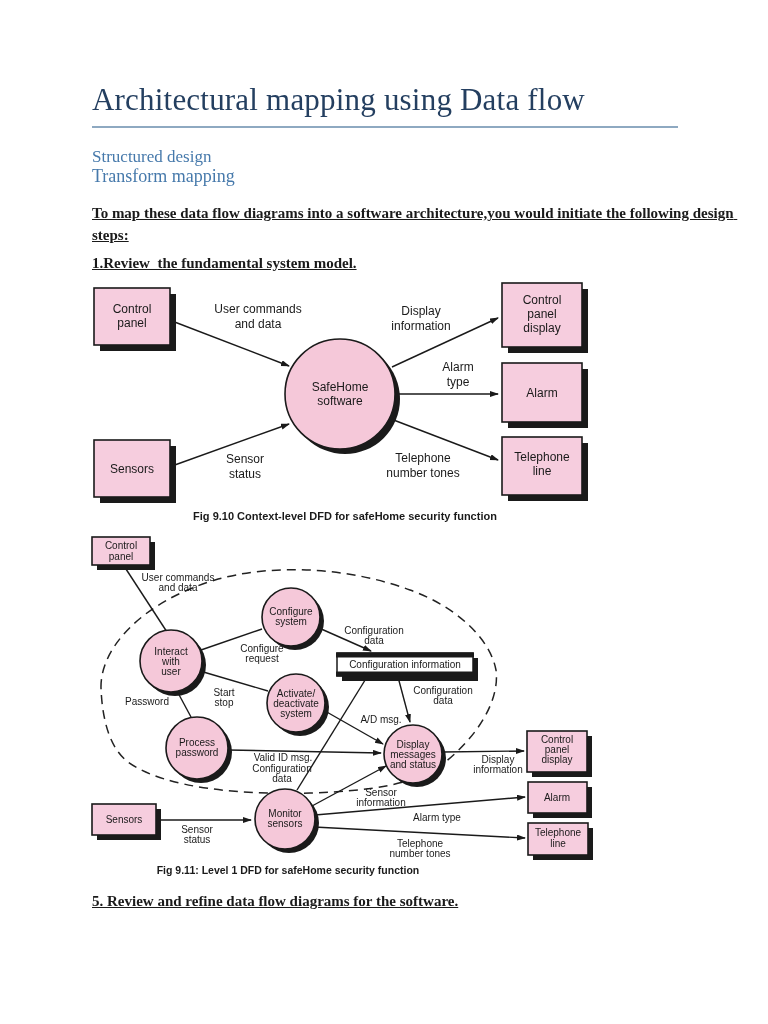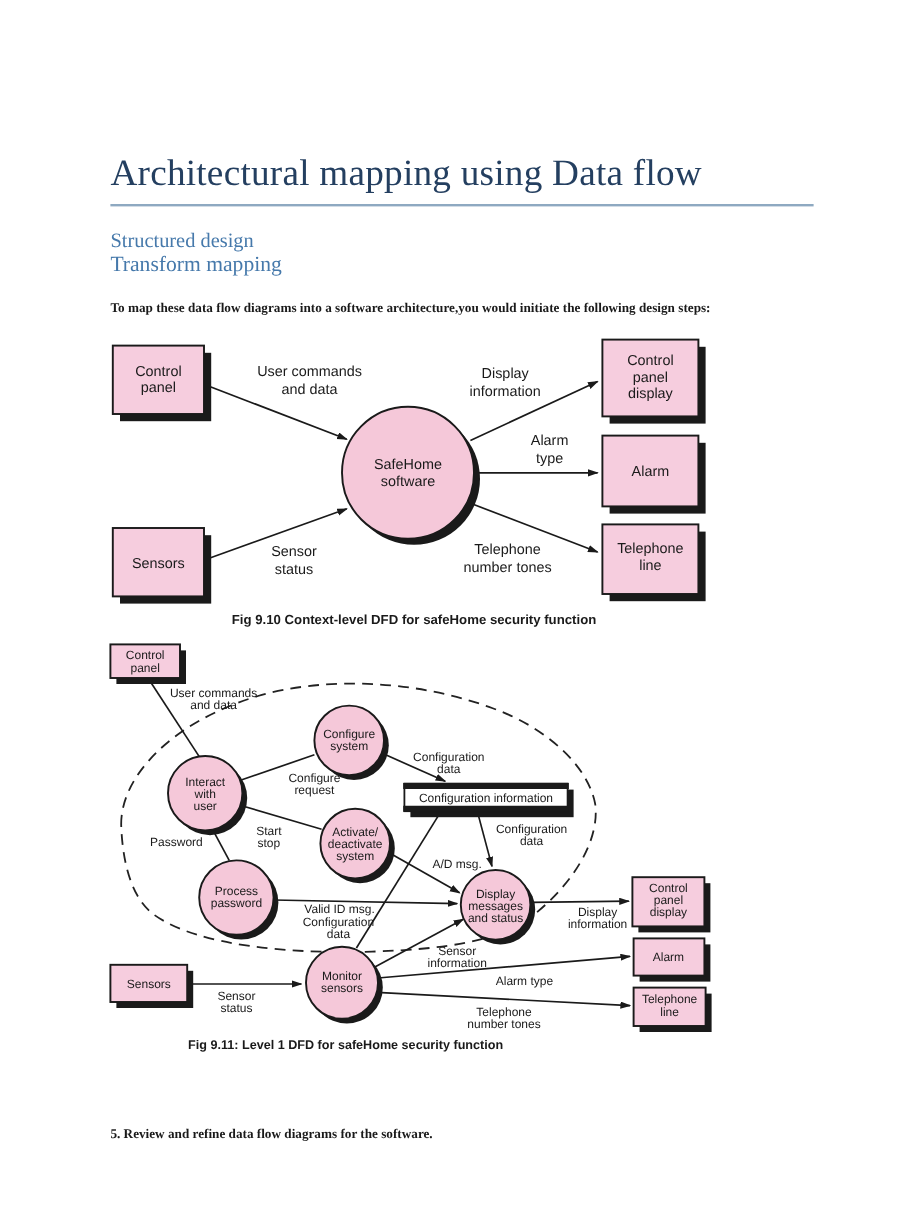--- a/index.html
+++ b/index.html
@@ -1,24 +1,24 @@
 <!DOCTYPE html>
 <html><head>
 <meta charset="utf-8">
 <style>
   html,body{margin:0;padding:0;background:#fff;}
   #page{position:relative;width:768px;height:1024px;background:#ffffff;overflow:hidden;
         font-family:"Liberation Serif", serif;color:#1a1a1a;}
-  .abs{position:absolute;margin-top:44px;}
+  .abs{position:absolute;}
   #doc-title{left:92px;top:82px;width:600px;font-size:31px;color:#243f60;font-weight:normal;letter-spacing:.2px;}
   #title-rule{left:92px;top:126px;width:586px;height:2px;background:#8ea9c1;}
   .h-blue{color:#4679ab;font-weight:normal;}
   #h1{left:92px;top:147px;font-size:17px;}
   #h2{left:92px;top:166px;font-size:18px;}
-  .body-text{font-size:11px;font-weight:bold;line-height:22px;white-space:pre-wrap;}
+  .body-text{font-size:15px;font-weight:bold;line-height:22px;white-space:pre-wrap;text-decoration:underline;}
   #para{left:92px;top:202px;width:660px;}
   #step1{left:92px;top:252px;width:660px;}
   #step2{left:92px;top:890px;width:660px;}
   svg{position:absolute;left:0;top:0;}
   svg text{font-family:"Liberation Sans", sans-serif;fill:#1a1a1a;}
   .t12{font-size:12px;}
   .t10{font-size:10px;}
   .cap1{font-size:11px;font-weight:bold;}
   .cap2{font-size:10.5px;font-weight:bold;}
   .node{stroke:#1a1a1a;stroke-width:1.6;}
@@ -31,20 +31,21 @@
 </head>
 <body>
 
 <div id="page">
 
   <div class="abs" id="doc-title">Architectural mapping using Data flow</div>
   <div class="abs" id="title-rule"></div>
   <div class="abs h-blue" id="h1">Structured design</div>
   <div class="abs h-blue" id="h2">Transform mapping</div>
   <div class="abs body-text" id="para">To map these data flow diagrams into a software architecture,you would initiate the following design steps:</div>
+  <div class="abs body-text" id="step1">1.Review  the fundamental system model.</div>
   <div class="abs body-text" id="step2">5. Review and refine data flow diagrams for the software.</div>
 
   <svg width="768" height="1024" viewBox="0 0 768 1024">
     <defs>
       <marker id="ah" markerWidth="9" markerHeight="7" refX="8" refY="3" orient="auto" markerUnits="userSpaceOnUse">
         <path d="M0,0 L9,3 L0,6 Z" fill="#1a1a1a"></path>
       </marker>
     </defs>
 
     <g>

